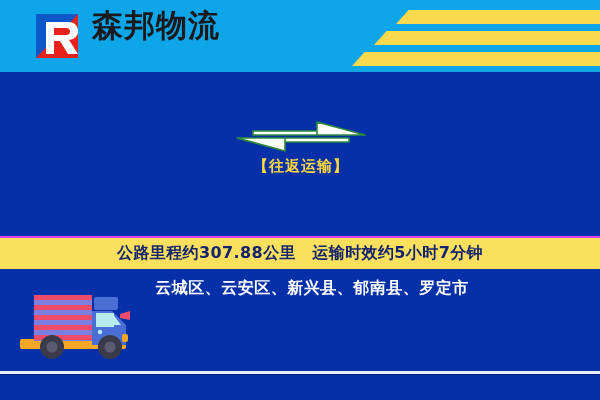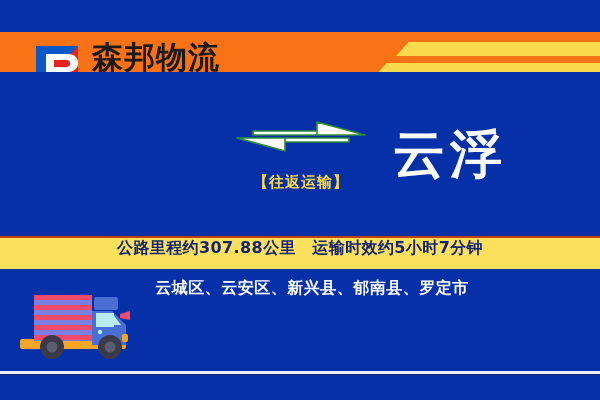--- a/index.html
+++ b/index.html
@@ -19,23 +19,22 @@
     background: #0530a8;
   }
 
   
   .header {
     position: absolute;
     left: 0;
     top: 0;
     width: 600px;
     height: 72px;
-    background: #f97316;
+    background: #0ea5e9;
     overflow: hidden;
-    margin-top: 32px;
   }
 
   .logo-mark {
     position: absolute;
     left: 28px;
     top: 10px;
     width: 58px;
     height: 52px;
   }
   .logo-mark svg { display: block; }
@@ -124,41 +123,42 @@
     letter-spacing: 1px;
     line-height: 20px;
     white-space: nowrap;
   }
   .arrow-wrap {
     margin-top: 8px;
     height: 34px;
   }
   .arrow-wrap svg { display: block; margin: 0 auto; }
   .note-bottom {
-    margin-top: 18px;
+    margin-top: 2px;
     font-family: Liberation Serif, serif;
     font-size: 15px;
     font-weight: bold;
     color: #ffd83d;
     letter-spacing: 1px;
     line-height: 20px;
     white-space: nowrap;
   }
 
   
   .yellow-band {
     position: absolute;
     left: 0;
     top: 236px;
     width: 600px;
     height: 33px;
     background: #fbe05e;
-    border-top: 2px solid #c2410c;
+    border-top: 2px solid #d946ef;
     box-sizing: border-box;
     display: flex;
+    align-items: center;
     justify-content: center;
   }
   .band-text {
     font-family: "DejaVu Sans", "Liberation Sans", sans-serif;
     font-size: 16px;
     font-weight: bold;
     color: #15246e;
     letter-spacing: 0.4px;
     white-space: nowrap;
   }
@@ -233,21 +233,20 @@
 
     <div class="stripes">
       <div class="stripe stripe-1"></div>
       <div class="stripe stripe-2"></div>
       <div class="stripe stripe-3"></div>
     </div>
   </div>
 
   <div class="blue-main"></div>
 
-  <div class="city city-dest">云浮</div>
 
   <div class="center-block">
 
     <div class="arrow-wrap">
       <svg width="176" height="34" viewBox="0 0 176 34">
         <path d="M104 2 L152 15 L104 15 L104 11 L40 11 L40 15 L104 15 Z" fill="#ffffff" stroke="#2f8a3c" stroke-width="1.6" stroke-linejoin="round"></path>
         <path d="M72 31 L24 18 L72 18 L72 22 L136 22 L136 18 L72 18 Z" fill="#ffffff" stroke="#2f8a3c" stroke-width="1.6" stroke-linejoin="round"></path>
       </svg>
     </div>
 

